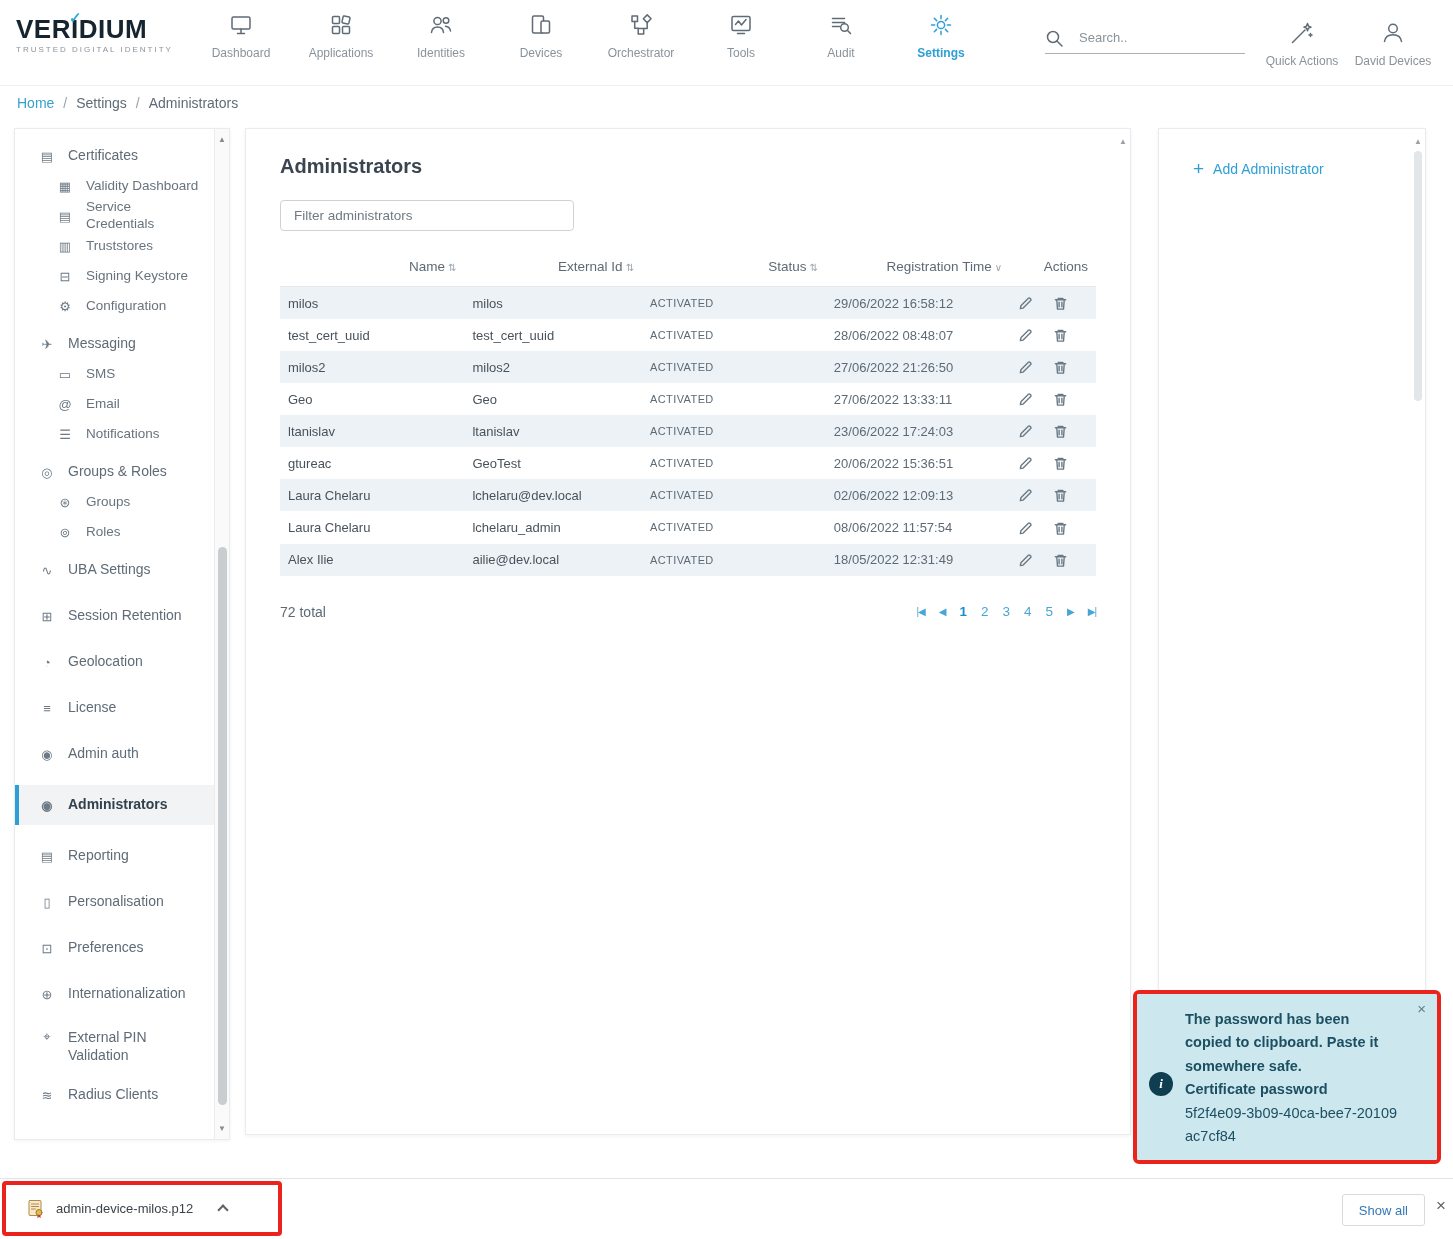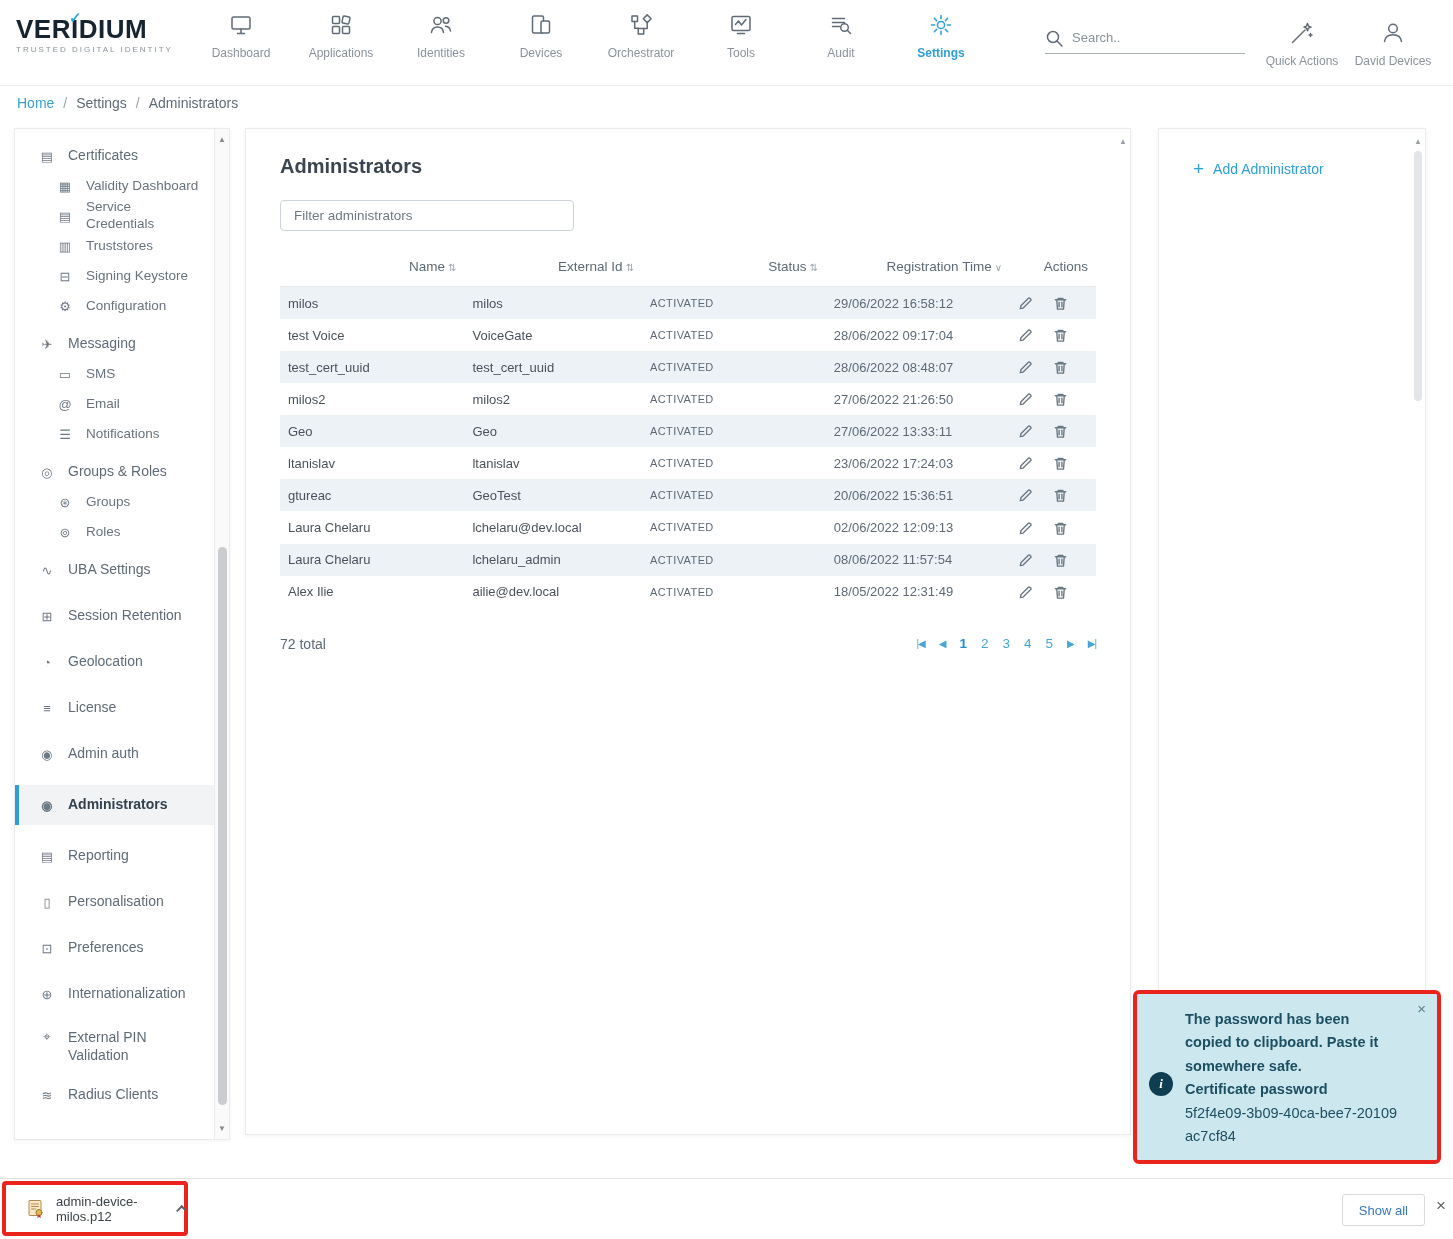--- a/index.html
+++ b/index.html
@@ -15,21 +15,21 @@
 .logo-sub{font-size:8px;letter-spacing:2px;color:#8a939b;margin-top:3px}
 .mainnav{position:absolute;left:191px;top:0;height:86px;display:flex}
 .nav-item{width:100px;padding-top:12px;text-align:center;color:#5f6b76;cursor:pointer}
 .nav-ic{display:block;height:30px}
 .nav-ic svg{stroke:currentColor}
 .nav-label{display:block;font-size:12px;color:#8a939b;margin-top:4px}
 .nav-item.active{color:#2e9fd4}
 .nav-item.active .nav-label{color:#2e9fd4;font-weight:700}
 .util{position:absolute;top:8px;padding-top:12px;width:100px;text-align:center;color:#5f6b76;cursor:pointer}
 .util .nav-label{margin-top:4px}
-.search{position:absolute;left:1045px;top:28px;width:200px;display:flex;align-items:center;gap:9px;border-bottom:1px solid #a9b0b6;padding-bottom:6px}
+.search{position:absolute;left:1045px;top:28px;width:200px;display:flex;align-items:center;gap:16px;border-bottom:1px solid #a9b0b6;padding-bottom:6px}
 .search svg{stroke:#5f6b76;flex:none}
 .search input{border:0;outline:0;font-size:13px;color:#555;width:150px;font-family:inherit;background:transparent}
 .search input::placeholder{color:#8a939b}
 
 
 .breadcrumb{position:absolute;top:86px;left:0;right:0;height:34px;display:flex;align-items:center;gap:9px;padding-left:17px;font-size:14px;background:#fff}
 .breadcrumb a{color:#38a0cc;text-decoration:none;cursor:pointer}
 .breadcrumb .crumb-mid{color:#5f6b76}
 .breadcrumb .sep{color:#9aa2a9}
 .breadcrumb .crumb-cur{color:#5f6b76}
@@ -85,21 +85,21 @@
 
 .toast-annot{position:absolute;left:1133px;top:990px;width:308px;height:174px;border:4px solid #ea241c;border-radius:6px;z-index:20;overflow:hidden}
 .toast{width:100%;height:100%;background:#cde7ef;display:flex;gap:12px;padding:14px 12px 0 12px;position:relative}
 .info-badge{width:24px;height:24px;border-radius:50%;background:#0f3e51;color:#fff;font-size:13px;font-weight:700;display:flex;align-items:center;justify-content:center;align-self:center;flex:none;font-family:"Liberation Serif",serif;font-style:italic}
 .toast-text{font-size:14.5px;font-weight:700;color:#1c4f61;line-height:1.62;width:214px}
 .t3{font-weight:400;word-break:break-all}
 .toast-close{position:absolute;top:6px;right:11px;color:#5c828e;font-size:15px;cursor:pointer}
 
 
 .downloadbar{position:absolute;left:0;bottom:0;width:100%;height:61px;background:#fff;border-top:1px solid #e2e4e6;z-index:10}
-.chip-annot{position:absolute;left:2px;top:2px;width:186px;height:55px;border:4px solid #ea241c;border-radius:4px;display:flex;align-items:center}
+.chip-annot{position:absolute;left:2px;top:2px;width:280px;height:55px;border:4px solid #ea241c;border-radius:4px;display:flex;align-items:center}
 .chip{display:flex;align-items:center;gap:10px;padding-left:20px;font-size:13px;color:#3c4348;cursor:pointer}
 .chev{display:inline-block;width:8px;height:8px;border-left:2px solid #5f6368;border-top:2px solid #5f6368;transform:rotate(45deg);margin-left:16px;margin-top:3px;cursor:pointer}
 .showall{position:absolute;right:28px;top:15px;height:32px;padding:0 16px;background:#fff;border:1px solid #d8dbde;border-radius:3px;color:#3478b5;font-size:13px;font-family:inherit;cursor:pointer}
 .bar-close{position:absolute;right:7px;top:17px;color:#5f6368;font-size:17px;cursor:pointer}
 </style>
 </head>
 <body>
 
 <header class="topbar">
   <div class="logo">
@@ -343,31 +343,20 @@
         <th><span>Registration Time</span><span class="sort">∨</span></th>
         <th><span>Actions</span></th>
       </tr>
     </thead>
     <tbody>
       <tr>
         <td>milos</td>
         <td>milos</td>
         <td class="status">ACTIVATED</td>
         <td class="time">29/06/2022 16:58:12</td>
-        <td class="actions"><span class="act"><svg width="15" height="15" viewBox="0 0 16 16">
-                <path d="M2.5 13.5l.6-3 8-8a1.2 1.2 0 0 1 1.7 0l.7.7a1.2 1.2 0 0 1 0 1.7l-8 8z"></path>
-              </svg></span><span class="act"><svg width="15" height="15" viewBox="0 0 16 16">
-                <path d="M2.5 4h11M5.5 4V2.5h5V4M4 4l.8 10h6.4L12 4M6.5 6.5v5M9.5 6.5v5"></path>
-              </svg></span></td>
-      </tr>
-      <tr>
-        <td>test Voice</td>
-        <td>VoiceGate</td>
-        <td class="status">ACTIVATED</td>
-        <td class="time">28/06/2022 09:17:04</td>
         <td class="actions"><span class="act"><svg width="15" height="15" viewBox="0 0 16 16">
                 <path d="M2.5 13.5l.6-3 8-8a1.2 1.2 0 0 1 1.7 0l.7.7a1.2 1.2 0 0 1 0 1.7l-8 8z"></path>
               </svg></span><span class="act"><svg width="15" height="15" viewBox="0 0 16 16">
                 <path d="M2.5 4h11M5.5 4V2.5h5V4M4 4l.8 10h6.4L12 4M6.5 6.5v5M9.5 6.5v5"></path>
               </svg></span></td>
       </tr>
       <tr>
         <td>test_cert_uuid</td>
         <td>test_cert_uuid</td>
         <td class="status">ACTIVATED</td>

